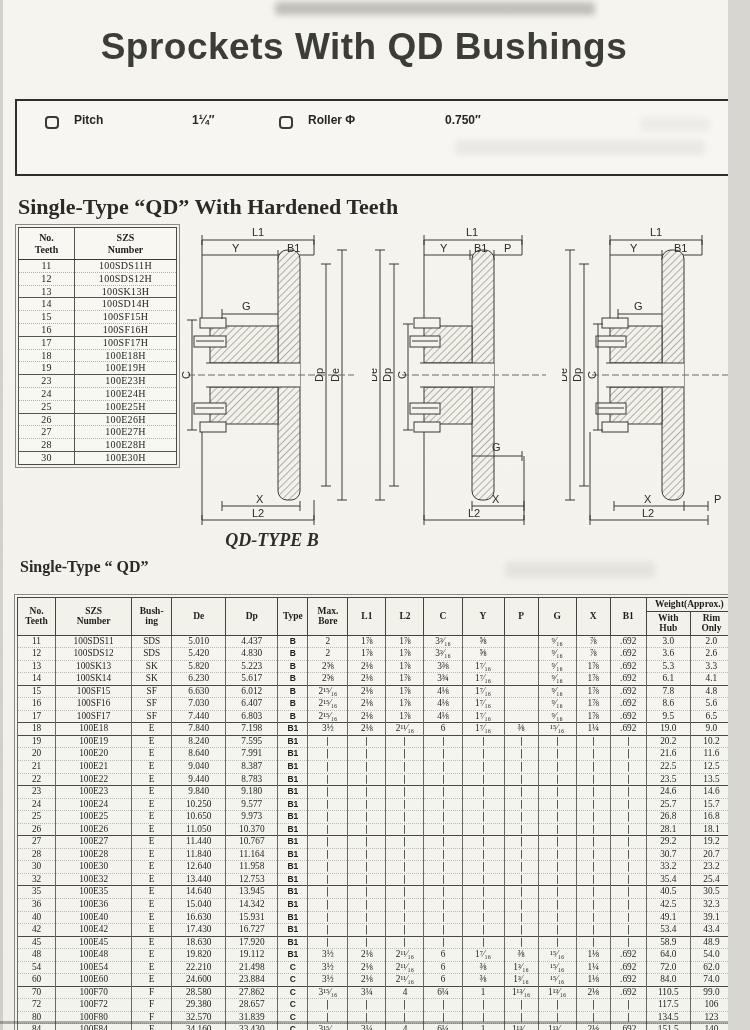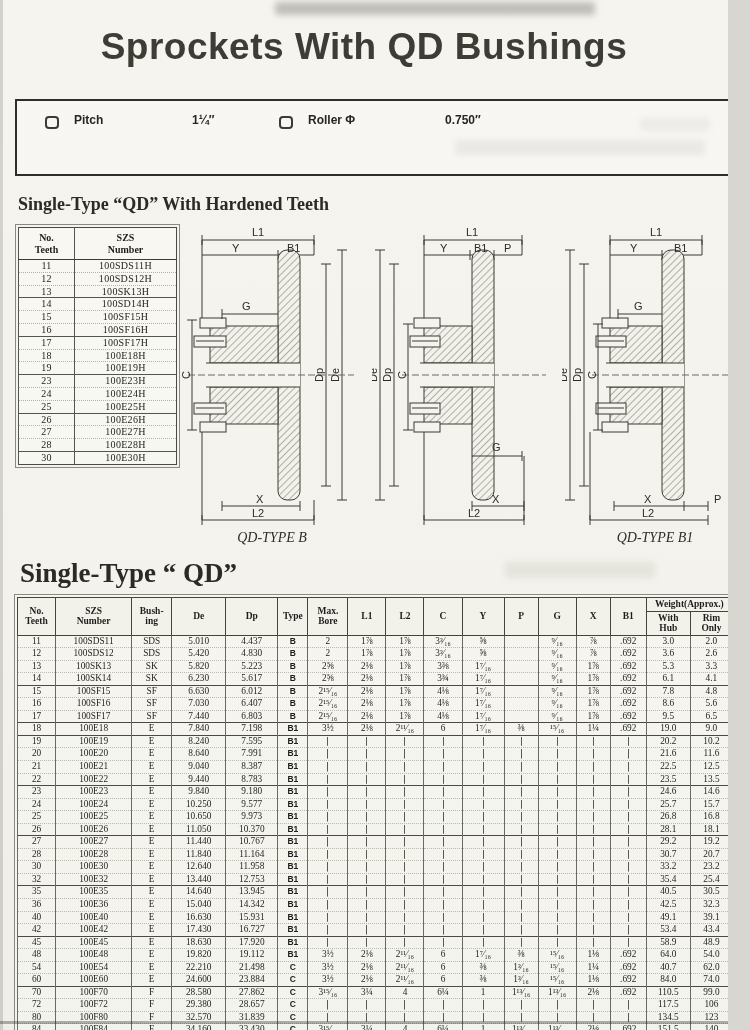--- a/index.html
+++ b/index.html
@@ -31,42 +31,42 @@
   .cbx { display:inline-block; width:14px; height:13px; border:2px solid #3a3a36;
     border-radius:4px; vertical-align:-2px; background:transparent; }
   .spec-label, .spec-val { font-family:"Liberation Sans","DejaVu Sans",sans-serif;
     font-weight:bold; font-size:12px; color:#262622; }
   .sp { position:absolute; white-space:nowrap; }
   .p-cb { left:28px; }  .p-lb { left:57px; }  .p-vl { left:175px; }
   .r-cb { left:262px; } .r-lb { left:291px; } .r-vl { left:428px; }
   .t-cb { left:28px; }  .t-lb { left:57px; }  .t-vl { left:190px; }
 
   .h2 { position:absolute; font-weight:bold; color:#2a2a26; white-space:nowrap; }
-  .h2a { left:18px; top:194px; font-size:18px; }
-  .h2b { left:20px; top:558px; font-size:27px;font-family:Liberation Serif, serif; }
+  .h2a { left:18px; top:194px; font-size:22px; }
+  .h2b { left:20px; top:558px; font-size:16px;font-family:Liberation Serif, serif; }
 
   
   .minitbl { position:absolute; left:18px; top:227px; width:158px;
     border:1px solid #4a4a45; outline:1px solid #8a8a82; outline-offset:2px;
     border-collapse:collapse; table-layout:fixed; background:rgba(252,251,246,.5); }
   .minitbl th, .minitbl td { border-left:1px solid #55554f; font-size:10px;
     text-align:center; white-space:pre-line; padding:0; line-height:11.8px; }
   .minitbl th { font-weight:bold; font-size:10px; height:32px; line-height:12px;
     border-bottom:1.5px solid #3a3a36; }
   .minitbl td { height:12.1px; border-top:1px dotted #b3b1a8; letter-spacing:.3px; }
   .minitbl tr.mgrp td { border-top:1px solid #55554f; }
   .minitbl tr:first-child td { border-top:none; }
   .mc1 { width:56px; } .mc2 { width:102px; }
 
   
   .diagrams { position:absolute; left:182px; top:224px; width:566px; display:flex;
     justify-content:space-between; }
   .diag { text-align:center; }
   .diag svg { display:block; }
-  .caption { margin-top:4px; font-style:italic; font-weight:normal; font-size:14px;
+  .caption { margin-top:4px; font-style:italic; font-weight:bold; font-size:18px;
     color:#2e2e2a; font-family:"Liberation Serif","DejaVu Serif",serif; }
   .dimtext { font-family:"Liberation Sans","DejaVu Sans",sans-serif; font-size:11px;
     fill:#2b2b27; }
 
   
   .bigwrap { position:absolute; left:14px; top:594px; width:722px;
     border:1px solid #8a8a82; padding:2px; background:rgba(250,249,244,.4); }
   .bigtbl { width:716px; border-collapse:collapse; table-layout:fixed;
     border:1.6px solid #33332f; }
   .bigtbl th { border:1px solid #44443f; font-size:9.5px; font-weight:bold;
@@ -367,21 +367,20 @@
         <text class="dimtext" x="68" y="28">Y</text>
         <text class="dimtext" x="112" y="28">B1</text>
         <text class="dimtext" x="72" y="86">G</text>
         <text class="dimtext" x="5" y="158" transform="rotate(-90 5 158)">De</text>
         <text class="dimtext" x="19" y="158" transform="rotate(-90 19 158)">Dp</text>
         <text class="dimtext" x="34" y="155" transform="rotate(-90 34 155)">C</text>
         <text class="dimtext" x="82" y="279">X</text>
         <text class="dimtext" x="152" y="279">P</text>
         <text class="dimtext" x="80" y="293">L2</text>
       </svg>
-      <div class="caption">QD-TYPE B1</div>
     </div>
   </div>
 
   <div class="h2 h2b">Single-Type “ QD”</div>
 
   <div class="bigwrap">
     <table class="bigtbl">
       <colgroup>
         <col style="width:38px">
           <col style="width:76px">
@@ -935,21 +934,21 @@
             <td class="c-type">C</td>
             <td>3½</td>
             <td>2⅛</td>
             <td>2¹¹⁄₁₆</td>
             <td>6</td>
             <td>⅜</td>
             <td>1³⁄₁₆</td>
             <td>¹⁵⁄₁₆</td>
             <td>1¼</td>
             <td>.692</td>
-            <td>40.7</td>
+            <td>72.0</td>
             <td>62.0</td>
           </tr>
           <tr>
             <td>60</td>
             <td>100E60</td>
             <td>E</td>
             <td>24.600</td>
             <td>23.884</td>
             <td class="c-type">C</td>
             <td>3½</td>

